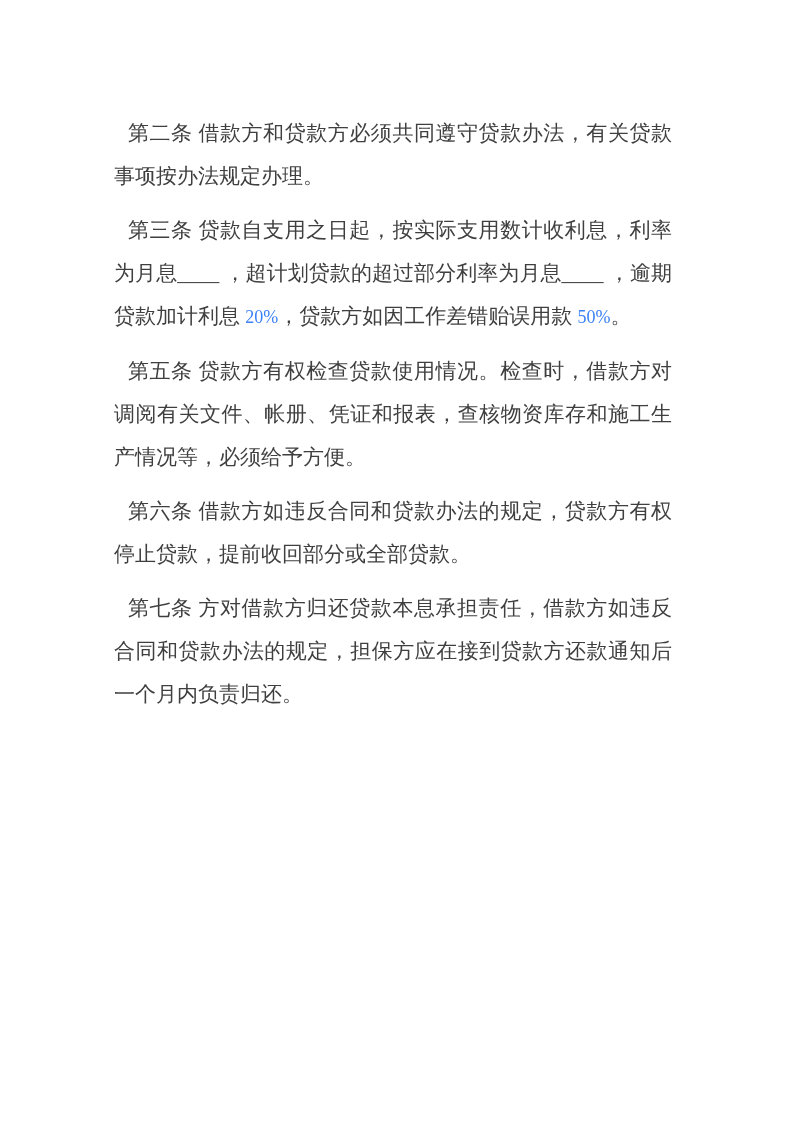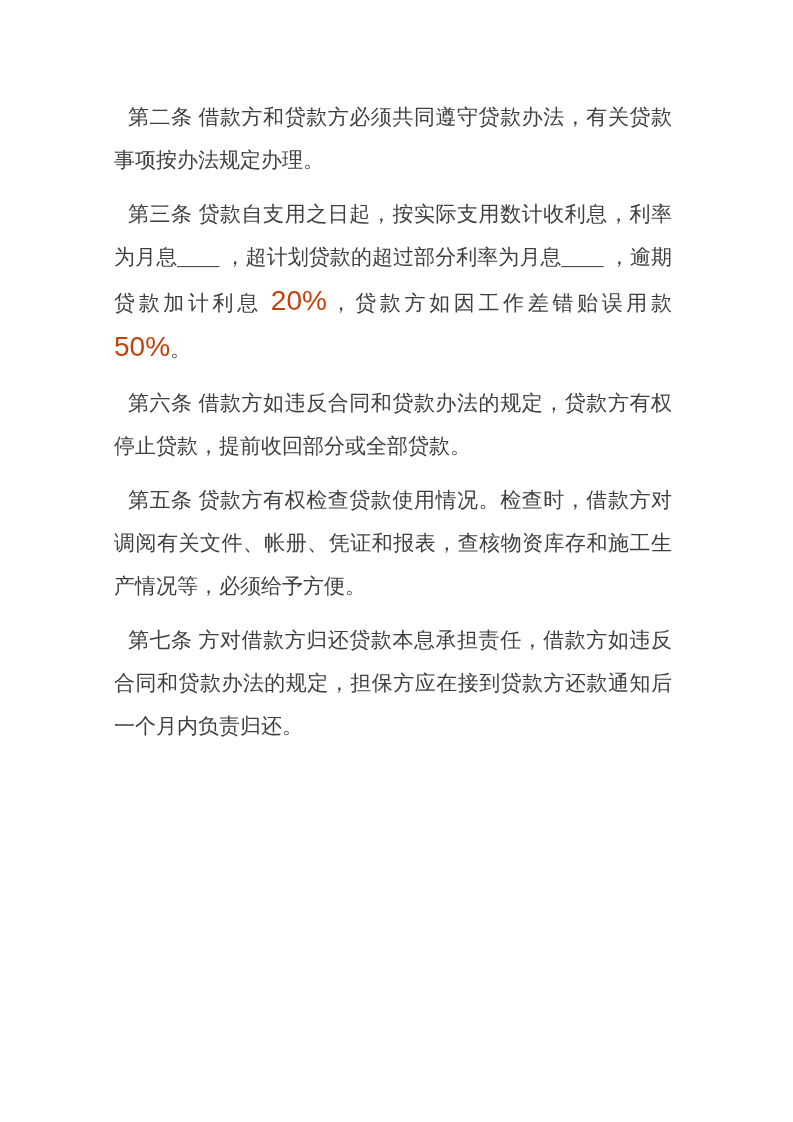--- a/index.html
+++ b/index.html
@@ -9,55 +9,55 @@
     }
     body {
       width: 793px;
       height: 1122px;
       position: relative;
       overflow: hidden;
     }
     .page {
       position: absolute;
       left: 114px;
-      top: 96px;
+      top: 112px;
       width: 558px;
     }
     .para {
       font-family: "Liberation Serif", "DejaVu Serif", serif;
       font-size: 21px;
       line-height: 43px;
       color: #3f3f3f;
       text-align: justify;
       margin: 0 0 11px 0;
       text-indent: 14px;
       word-break: normal;
     }
     .para:last-child {
       margin-bottom: 0;
     }
     .latin {
-      font-family: Liberation Sans, sans-serif;
-      color: #c2410c;
-      font-size: 28px;
+      font-family: Liberation Serif, serif;
+      color: #3b82f6;
+      font-size: 18px;
     }
   </style>
 </head>
 <body>
 
 <div class="page">
 
   <p class="para">第二条 借款方和贷款方必须共同遵守贷款办法，有关贷款事项按办法规定办理。</p>
 
   <p class="para">
     <span>第三条 贷款自支用之日起，按实际支用数计收利息，利率为月息____ ，超计划贷款的超过部分利率为月息____ ，逾期贷款加计利息 </span><span class="latin">20%</span><span>，贷款方如因工作差错贻误用款 </span><span class="latin">50%</span><span>。</span>
   </p>
 
 
+  <p class="para">第五条 贷款方有权检查贷款使用情况。检查时，借款方对调阅有关文件、帐册、凭证和报表，查核物资库存和施工生产情况等，必须给予方便。</p>
+
   <p class="para">第六条 借款方如违反合同和贷款办法的规定，贷款方有权停止贷款，提前收回部分或全部贷款。</p>
-
-  <p class="para">第五条 贷款方有权检查贷款使用情况。检查时，借款方对调阅有关文件、帐册、凭证和报表，查核物资库存和施工生产情况等，必须给予方便。</p>
 
   <p class="para">第七条 方对借款方归还贷款本息承担责任，借款方如违反合同和贷款办法的规定，担保方应在接到贷款方还款通知后一个月内负责归还。</p>
 
 
 
 </div>
 
 </body></html>

